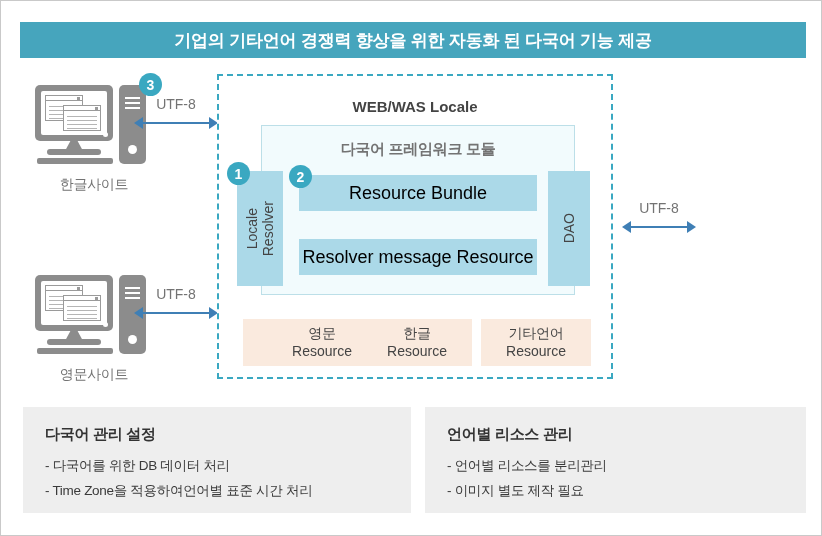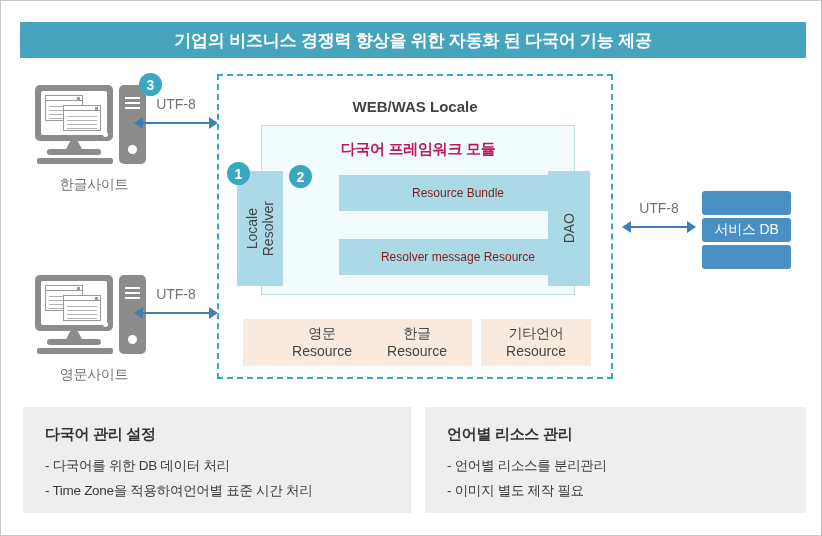--- a/index.html
+++ b/index.html
@@ -228,34 +228,33 @@
     background: #f2fbfd;
     border: 1px solid #bcdfe8;
   }
   .framework-title {
     position: absolute;
     left: 0; right: 0;
     top: 14px;
     text-align: center;
     font-size: 15px;
     font-weight: bold;
-    color: #be185d;
+    color: #737373;
     letter-spacing: -0.3px;
   }
 
   .inner-box {
     position: absolute;
     background: #abd9e8;
     display: flex;
     align-items: center;
     justify-content: center;
-    font-size: 12px;
-    color: #7f1d1d;
-    box-sizing: border-box;
-    margin-left: 40px;
+    font-size: 18px;
+    color: #000000;
+    box-sizing: border-box;
   }
   .resource-bundle { left: 80px; top: 99px; width: 238px; height: 36px; }
   .property-resource { left: 80px; top: 163px; width: 238px; height: 36px; }
 
   .vert-box {
     position: absolute;
     background: #abd9e8;
     display: flex;
     align-items: center;
     justify-content: center;
@@ -332,21 +331,21 @@
     color: #3a3a3a;
     margin-bottom: 7px;
     letter-spacing: -0.3px;
   }
 </style>
 </head>
 <body>
 
 <div id="canvas">
 
-  <div class="title-bar">기업의 비즈니스 경쟁력 향상을 위한 자동화 된 다국어 기능 제공</div>
+  <div class="title-bar">기업의 기타언어 경쟁력 향상을 위한 자동화 된 다국어 기능 제공</div>
 
   <div class="client" style="left:18px; top:82px;">
     <div class="client-pc">
       <div class="monitor-body">
         <div class="monitor-screen">
           <div class="win win-a">
             <div class="win-bar"></div>
             <div class="win-line" style="top:10px;"></div>
             <div class="win-line" style="top:14px;"></div>
             <div class="win-line" style="top:18px;"></div>
@@ -459,25 +458,20 @@
     </div>
   </div>
 
   <div class="arrow-group" style="left:621px; top:199px; width:74px; height:40px;">
     <div class="arrow-label">UTF-8</div>
     <div class="arrow-line"></div>
     <div class="arrow-head left"></div>
     <div class="arrow-head right"></div>
   </div>
 
-  <div class="db-stack">
-    <div class="db-bar"></div>
-    <div class="db-bar">서비스 DB</div>
-    <div class="db-bar"></div>
-  </div>
 
   <div class="panel panel-right">
     <div class="panel-title">언어별 리소스 관리</div>
     <div class="panel-item">- 언어별 리소스를 분리관리</div>
     <div class="panel-item">- 이미지 별도 제작 필요</div>
   </div>
 
   <div class="panel panel-left">
     <div class="panel-title">다국어 관리 설정</div>
     <div class="panel-item">- 다국어를 위한 DB 데이터 처리</div>

